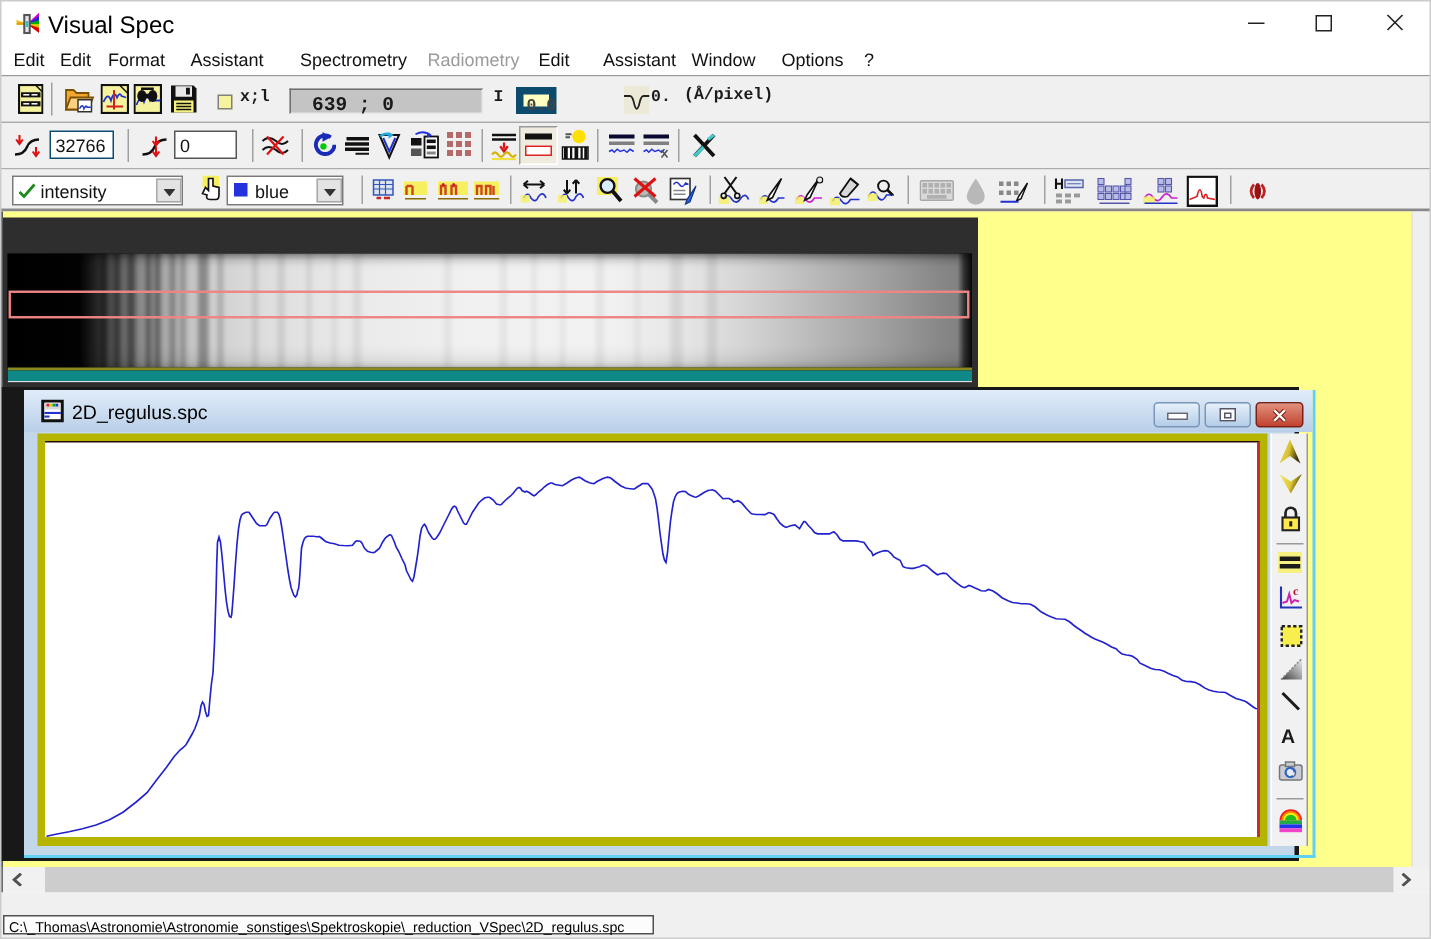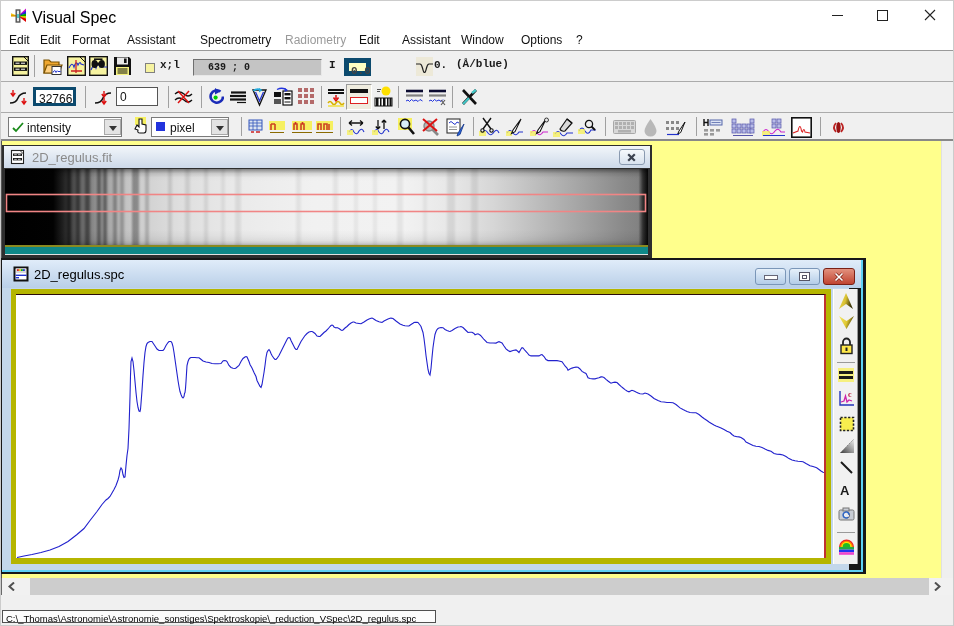--- a/index.html
+++ b/index.html
@@ -87,42 +87,42 @@
   <svg class="abs" style="left:113px;top:5px" width="19" height="20" viewBox="0 0 19 20">
     <path d="M1,1 h15 l2,2 v16 h-17 Z" fill="#111"></path>
     <rect x="4" y="1.5" width="11" height="7" fill="#e8e8e8"></rect>
     <rect x="11" y="2.5" width="2.6" height="4.5" fill="#111"></rect>
     <rect x="3" y="11" width="13" height="8" fill="#f6f380"></rect>
     <path d="M4.5,13 h10 M4.5,15 h10 M4.5,17 h10" stroke="#111" stroke-width="1"></path>
   </svg>
   <div class="abs" style="left:145px;top:12px;width:10px;height:10px;background:#f6f3a0;border:1px solid #808080;box-sizing:border-box"></div>
   <div class="abs mono" style="left:160px;top:8px;font-size:11px">x;l</div>
   <div class="abs" style="left:193px;top:8px;width:129px;height:17px;background:#c4c4c4;border-top:1px solid #707070;border-left:1px solid #707070;border-right:1px solid #e8e8e8;border-bottom:1px solid #e8e8e8;box-sizing:border-box">
-    <div class="abs mono" style="left:14px;top:2px;font-size:10px">639 ; 0</div>
+    <div class="abs mono" style="left:14px;top:2px;font-size:13px">639 ; 0</div>
   </div>
   <div class="abs mono" style="left:329px;top:8px;font-size:11px">I</div>
   <div class="abs" style="left:344px;top:7px;width:27px;height:18px;background:#ffffc2;border:5px solid #0c4a6e;box-sizing:border-box">
     <div class="abs mono" style="left:2px;top:2px;font-size:11px;color:#444">0.0</div>
   </div>
   <svg class="abs" style="left:416px;top:6px" width="17" height="19" viewBox="0 0 17 19">
     <rect x="0" y="0" width="17" height="19" fill="#ede9d8"></rect>
     <path d="M0,7 h4 q1.5,0 2.5,4 q1,4.5 2,4.5 q1,0 2,-4.5 q1,-4 2.5,-4 h4" stroke="#222" stroke-width="1.2" fill="none"></path>
   </svg>
   <div class="abs mono" style="left:434px;top:8px;font-size:11px">0.</div>
-  <div class="abs mono" style="left:456px;top:7px;font-size:11px">(Å/blue)</div>
+  <div class="abs mono" style="left:456px;top:7px;font-size:11px">(Å/pixel)</div>
 </div>
 <div class="abs" style="left:0;top:81px;width:954px;height:1px;background:#ababab"></div>
 
 <div class="tb" style="top:82px;height:30px" id="row2">
   <svg class="abs" style="left:9px;top:5px" width="20" height="20" viewBox="0 0 20 20">
     <path d="M1,16 q6,0 8,-5 q2,-5 8,-5" stroke="#111" stroke-width="1.6" fill="none"></path>
     <path d="M4,3 v6 M1.8,6 l2.2,3 l2.2,-3" stroke="#dd1111" stroke-width="1.4" fill="none"></path>
     <path d="M15,11 v6 M12.8,14 l2.2,3 l2.2,-3" stroke="#dd1111" stroke-width="1.4" fill="none"></path>
   </svg>
-  <div class="abs" style="left:33px;top:5px;width:43px;height:19px;background:#fff;border:3px solid #0c4a6e;box-sizing:border-box">
+  <div class="abs" style="left:33px;top:5px;width:43px;height:19px;background:#fff;border:1px solid #0c4a6e;box-sizing:border-box">
     <div class="abs" style="left:3px;top:2px;font-size:12px;color:#111">32766</div>
   </div>
   <div class="sep1" style="left:85px;top:4px;height:22px"></div>
   <svg class="abs" style="left:94px;top:5px" width="20" height="20" viewBox="0 0 20 20">
     <path d="M1,16 q6,0 8,-5 q2,-5 8,-5" stroke="#111" stroke-width="1.6" fill="none"></path>
     <path d="M10,4 v6 M7.8,7 l2.2,3 l2.2,-3" stroke="#dd1111" stroke-width="1.4" fill="none"></path>
     <path d="M10,11 v6 M7.8,14 l2.2,3 l2.2,-3" stroke="#dd1111" stroke-width="1.4" fill="none"></path>
   </svg>
   <div class="abs" style="left:116px;top:5px;width:42px;height:19px;background:#fff;border:1px solid #555;box-sizing:border-box">
     <div class="abs" style="left:3px;top:2px;font-size:12px;color:#111">0</div>
@@ -229,21 +229,21 @@
           <path d="M0,0 L4,5 L8,0 Z" fill="#333"></path>
         </svg>
     </div>
   </div>
   <svg class="abs" style="left:132px;top:4px" width="17" height="20" viewBox="0 0 17 20">
     <rect x="3" y="0" width="11" height="8" fill="#f6f060"></rect>
     <path d="M7,2 v8 l-2,-2 l-2,4 l3,1 q-1,3 2,3 l4,0 q2,0 2,-3 v-5 l-4,-1 v-5 Z" fill="#fff" stroke="#111" stroke-width="1.1"></path>
   </svg>
   <div class="abs" style="left:151px;top:4px;width:78px;height:20px;background:#fff;border:1px solid #7a7a7a;box-sizing:border-box">
     <div class="abs" style="left:4px;top:4px;width:9px;height:9px;background:#2233dd"></div>
-    <div class="abs" style="left:18px;top:3px;font-size:12px;color:#111">pixel</div>
+    <div class="abs" style="left:18px;top:3px;font-size:12px;color:#111">blue</div>
     <div class="abs" style="left:59px;top:1px;width:17px;height:16px;background:#e3e3e3;border:1px solid #a8a8a8;box-sizing:border-box">
       <svg class="abs" style="left:4px;top:6px" width="8" height="5" viewBox="0 0 8 5">
           <path d="M0,0 L4,5 L8,0 Z" fill="#333"></path>
         </svg>
     </div>
   </div>
   <div class="sep1" style="left:241px;top:4px;height:19px"></div>
   <svg class="abs" style="left:248px;top:6px" width="15" height="15" viewBox="0 0 15 15">
     <rect x="1" y="1" width="13" height="10" fill="#dde4f0" stroke="#3355bb" stroke-width="1"></rect>
     <path d="M1,4 h13 M1,7 h13 M5,1 v10 M9,1 v10" stroke="#3355bb" stroke-width="0.8"></path>
@@ -414,38 +414,20 @@
     <path d="M13,6 q4,4.5 0,9" stroke="#bb2222" stroke-width="1.8" fill="none"></path>
     <ellipse cx="10.5" cy="10.5" rx="2.2" ry="5.5" fill="#991111"></ellipse>
   </svg>
 </div>
 <div class="abs" style="left:0;top:139px;width:954px;height:2px;background:#888888"></div>
 
 <div class="abs" style="left:0;top:141px;width:941px;height:437px;background:#ffff8c;border-left:2px solid #555;box-sizing:border-box" id="workspace"></div>
 <div class="abs" style="left:941px;top:141px;width:13px;height:437px;background:#efefef;border-left:1px solid #e0e0e0;box-sizing:border-box"></div>
 
 <div class="abs" style="left:2px;top:145px;width:650px;height:113px;background:#2e2e2e" id="win1">
-  <div class="abs" style="left:2px;top:1px;width:646px;height:22px;background:linear-gradient(#f2f6fa,#cdd9e9)">
-    <svg class="abs" style="left:6px;top:3px" width="16" height="16" viewBox="0 0 16 16">
-      <rect x="1.5" y="1.5" width="12" height="13" fill="#fff" stroke="#222" stroke-width="1.1"></rect>
-      <path d="M10,1.5 L13.5,5" stroke="#222" stroke-width="0.9"></path>
-      <rect x="3" y="4.5" width="9" height="2.4" fill="#1a1a1a"></rect>
-      <rect x="3" y="9" width="9" height="2.4" fill="#1a1a1a"></rect>
-      <rect x="4.2" y="5.4" width="2.6" height="0.7" fill="#fff"></rect>
-        <rect x="8" y="5.4" width="2.6" height="0.7" fill="#fff"></rect>
-      <rect x="4.2" y="9.9" width="2.6" height="0.7" fill="#fff"></rect>
-        <rect x="8" y="9.9" width="2.6" height="0.7" fill="#fff"></rect>
-    </svg>
-    <div class="abs" style="left:28px;top:4px;font-size:13px;color:#8a8a8a">2D_regulus.fit</div>
-    <div class="abs" style="left:615px;top:3px;width:24px;height:14px;border:1px solid #8a9ab0;border-radius:3px;background:linear-gradient(#f6f9fc,#d8e2ee)">
-      <svg class="abs" style="left:7px;top:3px" width="9" height="9" viewBox="0 0 9 9">
-        <path d="M1.2,1.2 L7.8,7.8 M7.8,1.2 L1.2,7.8" stroke="#3c4250" stroke-width="2.2"></path>
-      </svg>
-    </div>
-  </div>
 
   <div class="abs" style="left:3px;top:24px;width:643px;height:86px;background:#000" id="strip">
   <svg width="643" height="86" viewBox="0 0 643 86">
     <defs>
       <linearGradient id="hb" x1="0" y1="0" x2="1" y2="0">
         <stop offset="0" stop-color="#000000"></stop>
         <stop offset="0.075" stop-color="#020202"></stop>
         <stop offset="0.09" stop-color="#202020"></stop>
         <stop offset="0.105" stop-color="#484848"></stop>
         <stop offset="0.12" stop-color="#686868"></stop>
@@ -510,21 +492,21 @@
     <rect x="0" y="0" width="643" height="76" fill="url(#vt)"></rect>
     <rect x="0" y="76" width="643" height="2" fill="#8a8a20"></rect>
     <rect x="0" y="78" width="643" height="7" fill="#0f8888"></rect>
     <rect x="0" y="85" width="643" height="1" fill="#e0e0e0"></rect>
     <rect x="1.5" y="25.5" width="639" height="17" fill="none" stroke="#f08585" stroke-width="1.6"></rect>
   </svg>
   </div>
 </div>
 
 <div class="abs" style="left:0;top:258px;width:866px;height:316px;background:#181818" id="win2">
-  <div class="abs" style="left:2px;top:2px;width:847px;height:312px;background:#c3d7eb">
+  <div class="abs" style="left:16px;top:2px;width:847px;height:312px;background:#c3d7eb">
 
     <div class="abs" style="left:859px;top:0;width:2px;height:312px;background:#5fd1f5"></div>
     <div class="abs" style="left:0;top:310px;width:861px;height:2px;background:#5fd1f5"></div>
 
     <div class="abs" style="left:0;top:0;width:859px;height:28px;background:linear-gradient(#e0ecf9,#b9cfe8)">
       <svg class="abs" style="left:11px;top:6px" width="17" height="17" viewBox="0 0 17 17">
         <rect x="1.5" y="1.5" width="13" height="13" fill="#fff" stroke="#111" stroke-width="2"></rect>
         <rect x="3" y="2.4" width="10" height="4.6" fill="#d8d8d8"></rect>
         <rect x="4" y="3.2" width="1.8" height="1.8" fill="#dd2222"></rect>
         <rect x="6" y="3.2" width="1.8" height="1.8" fill="#eecc00"></rect>

